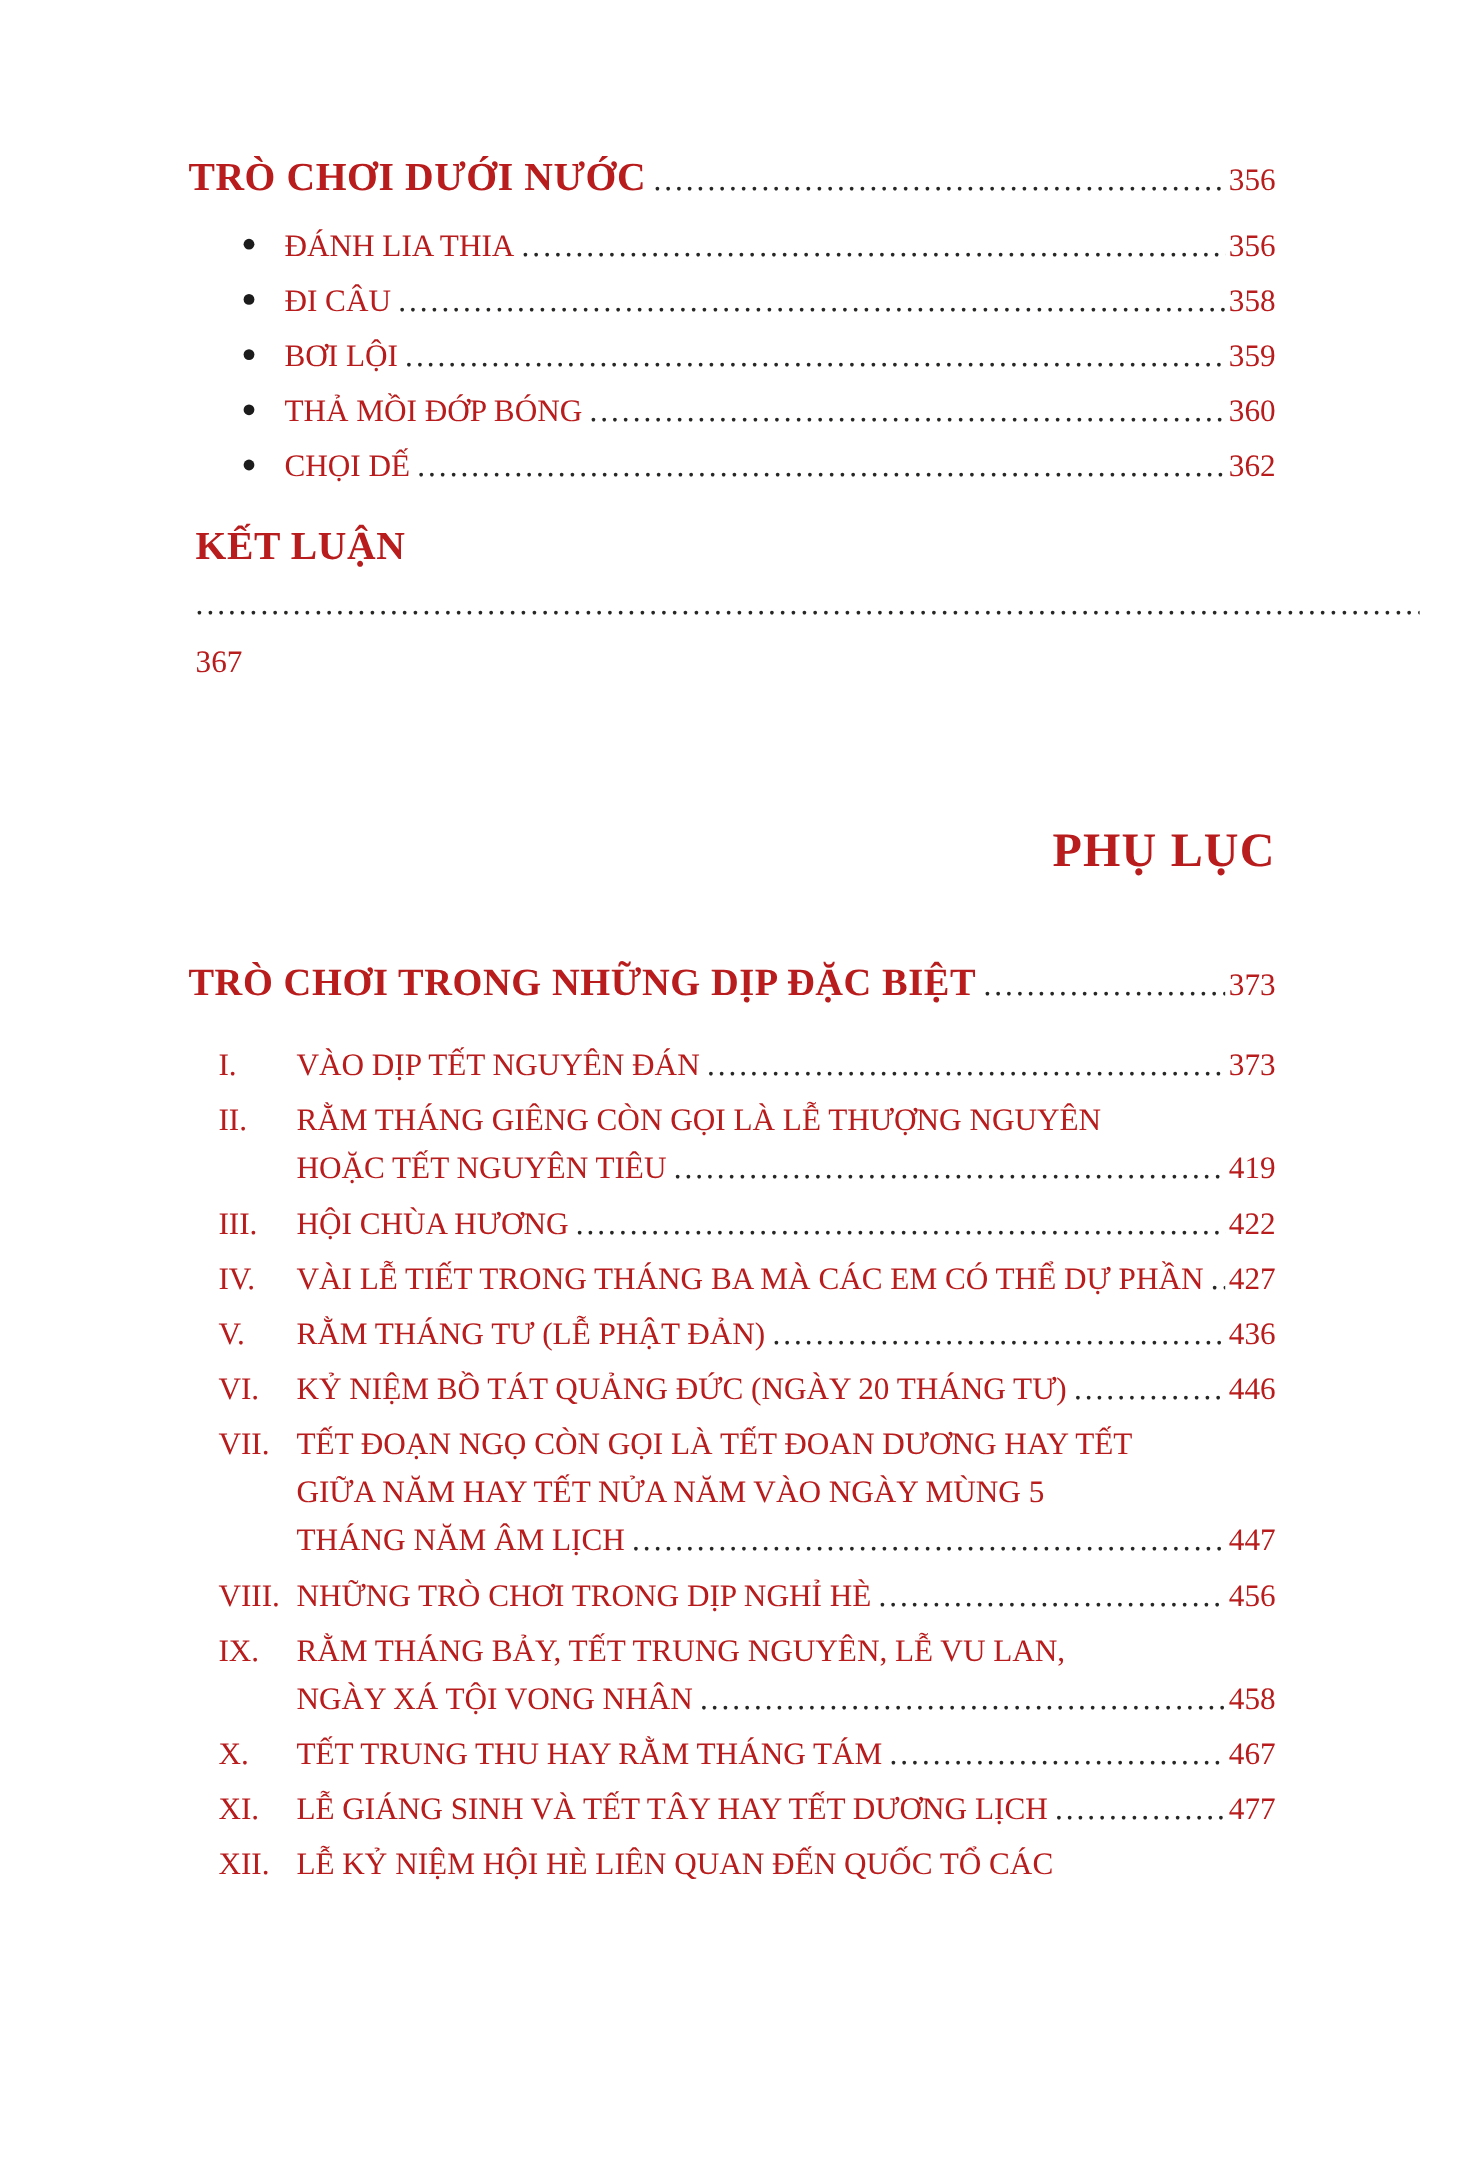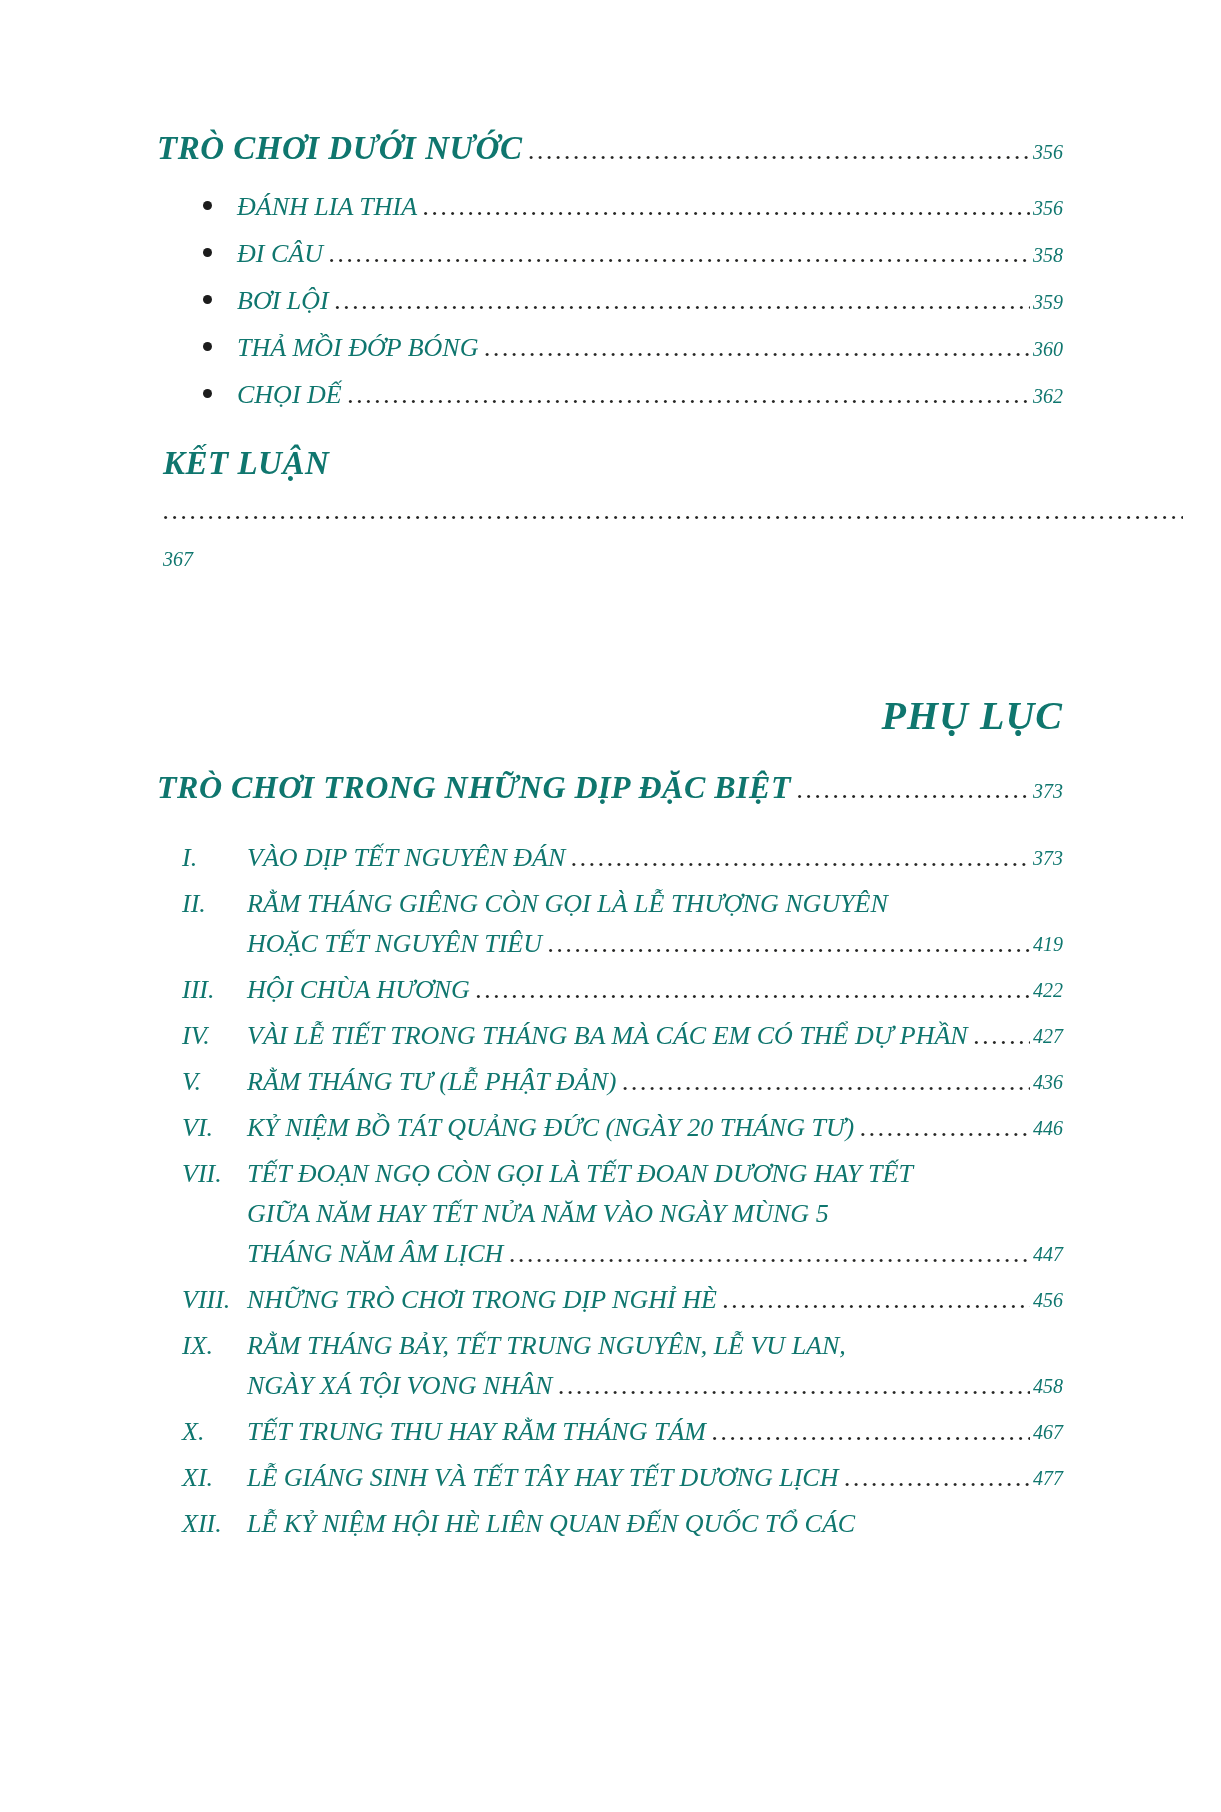--- a/index.html
+++ b/index.html
@@ -5,22 +5,21 @@
 <style>
   * { margin: 0; padding: 0; box-sizing: border-box; }
   html, body { background: #ffffff; }
   .sheet {
     position: relative;
     width: 1183px;
     height: 1812px;
     background: #ffffff;
     overflow: hidden;
     font-family: "Liberation Serif", "DejaVu Serif", serif;
-    color: #0f766e;
-    font-style: italic;
+    color: #b91c1c;
   }
   .content {
     position: absolute;
     left: 157px;
     top: 0;
     width: 906px;
   }
   .row { display: flex; align-items: baseline; }
 
   
@@ -31,21 +30,21 @@
     white-space: nowrap;
     font-size: 26px;
     font-weight: normal;
     letter-spacing: 2.5px;
     margin: 0 3px 0 6px;
     color: #262624;
   }
   .dots::after {
     content: "..............................................................................................................................................................................................";
   }
-  .pg { font-size: 20px; font-weight: normal; flex: 0 0 auto; }
+  .pg { font-size: 26px; font-weight: normal; flex: 0 0 auto; }
 
   
   .h1-row { line-height: 48px; margin-top: 124px; }
   .h1-row .label { font-size: 33px; font-weight: bold; letter-spacing: 0.5px; white-space: nowrap; }
   .kl-row { margin-top: 20px; flex-direction: column; }
 
   
   .bullets { margin-top: 8px; }
   .bullet-row { position: relative; padding-left: 80px; line-height: 46px; font-size: 26px; text-align: center; }
   .bullet-row .label { white-space: nowrap; }
@@ -59,21 +58,21 @@
   .phu-luc {
     margin-top: 107px;
     line-height: 52px;
     font-size: 40px;
     font-weight: bold;
     text-align: right;
     letter-spacing: 1px;
   }
 
   
-  .sec-row { margin-top: 22px; line-height: 46px; text-align: right; }
+  .sec-row { margin-top: 60px; line-height: 46px; text-align: right; }
   .sec-row .label { font-size: 32px; font-weight: bold; letter-spacing: 0.5px; white-space: nowrap; }
 
   
   .items { margin-top: 24px; }
   .item {
     position: relative;
     padding-left: 90px;
     font-size: 26px;
     line-height: 40px;
     margin-bottom: 6px;

